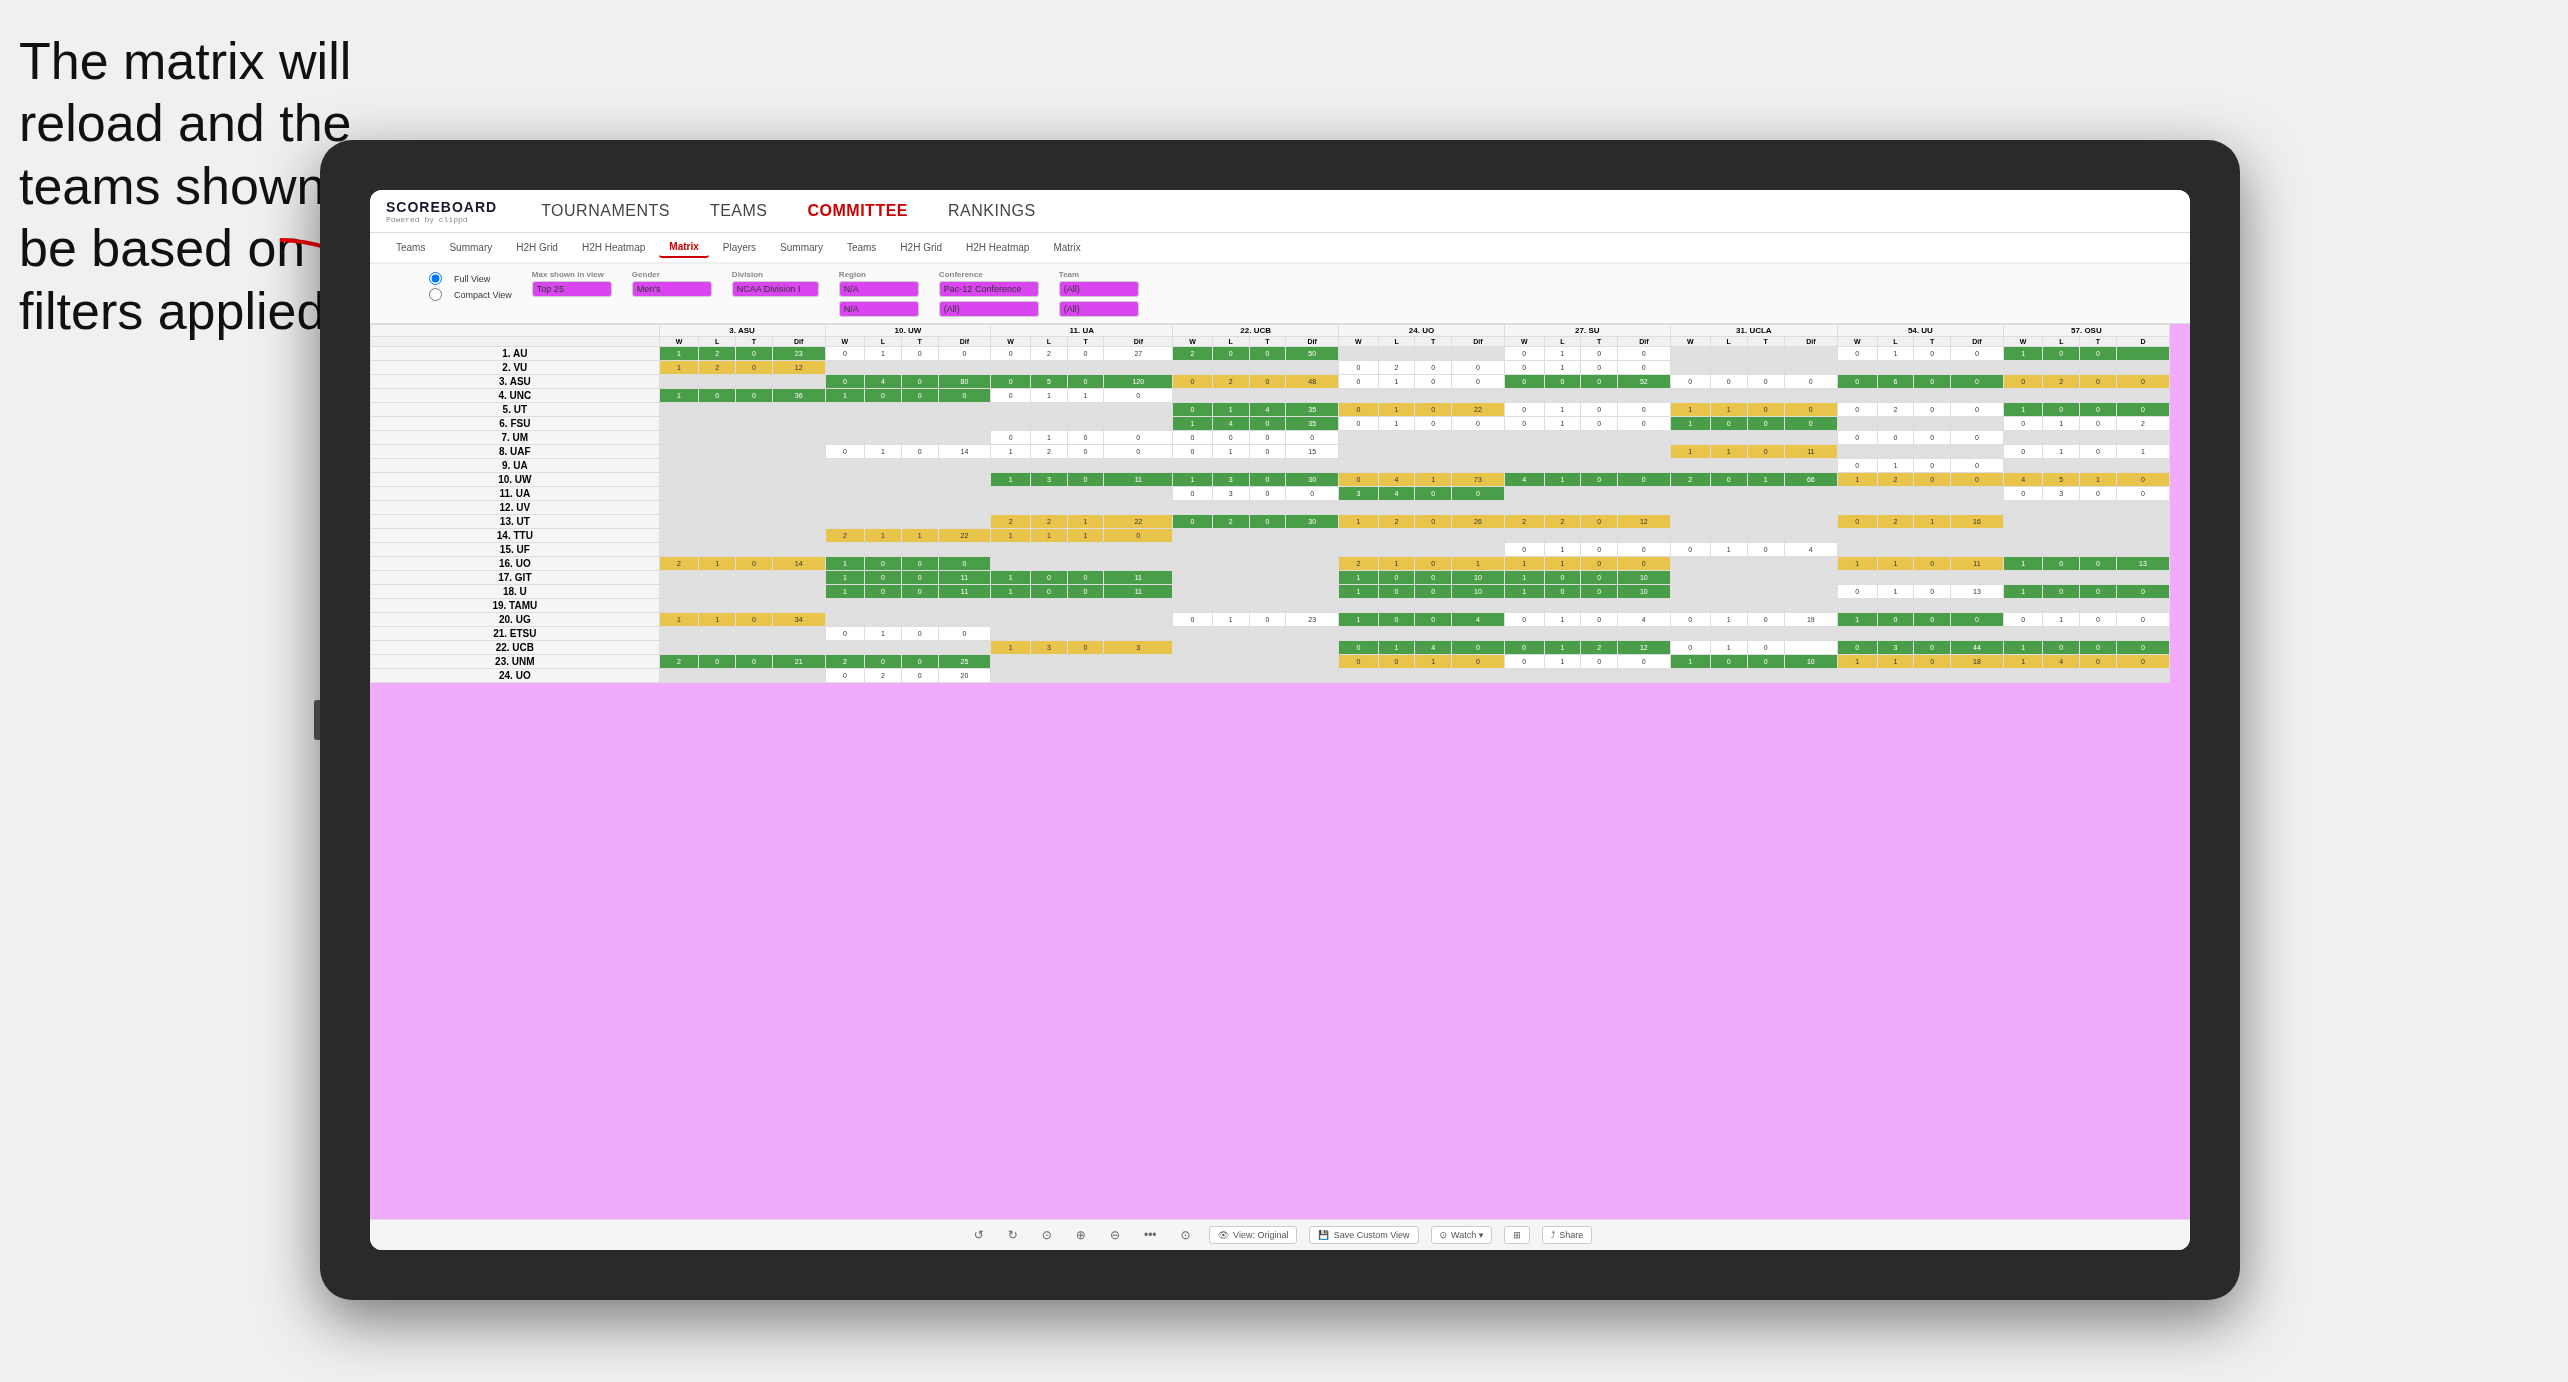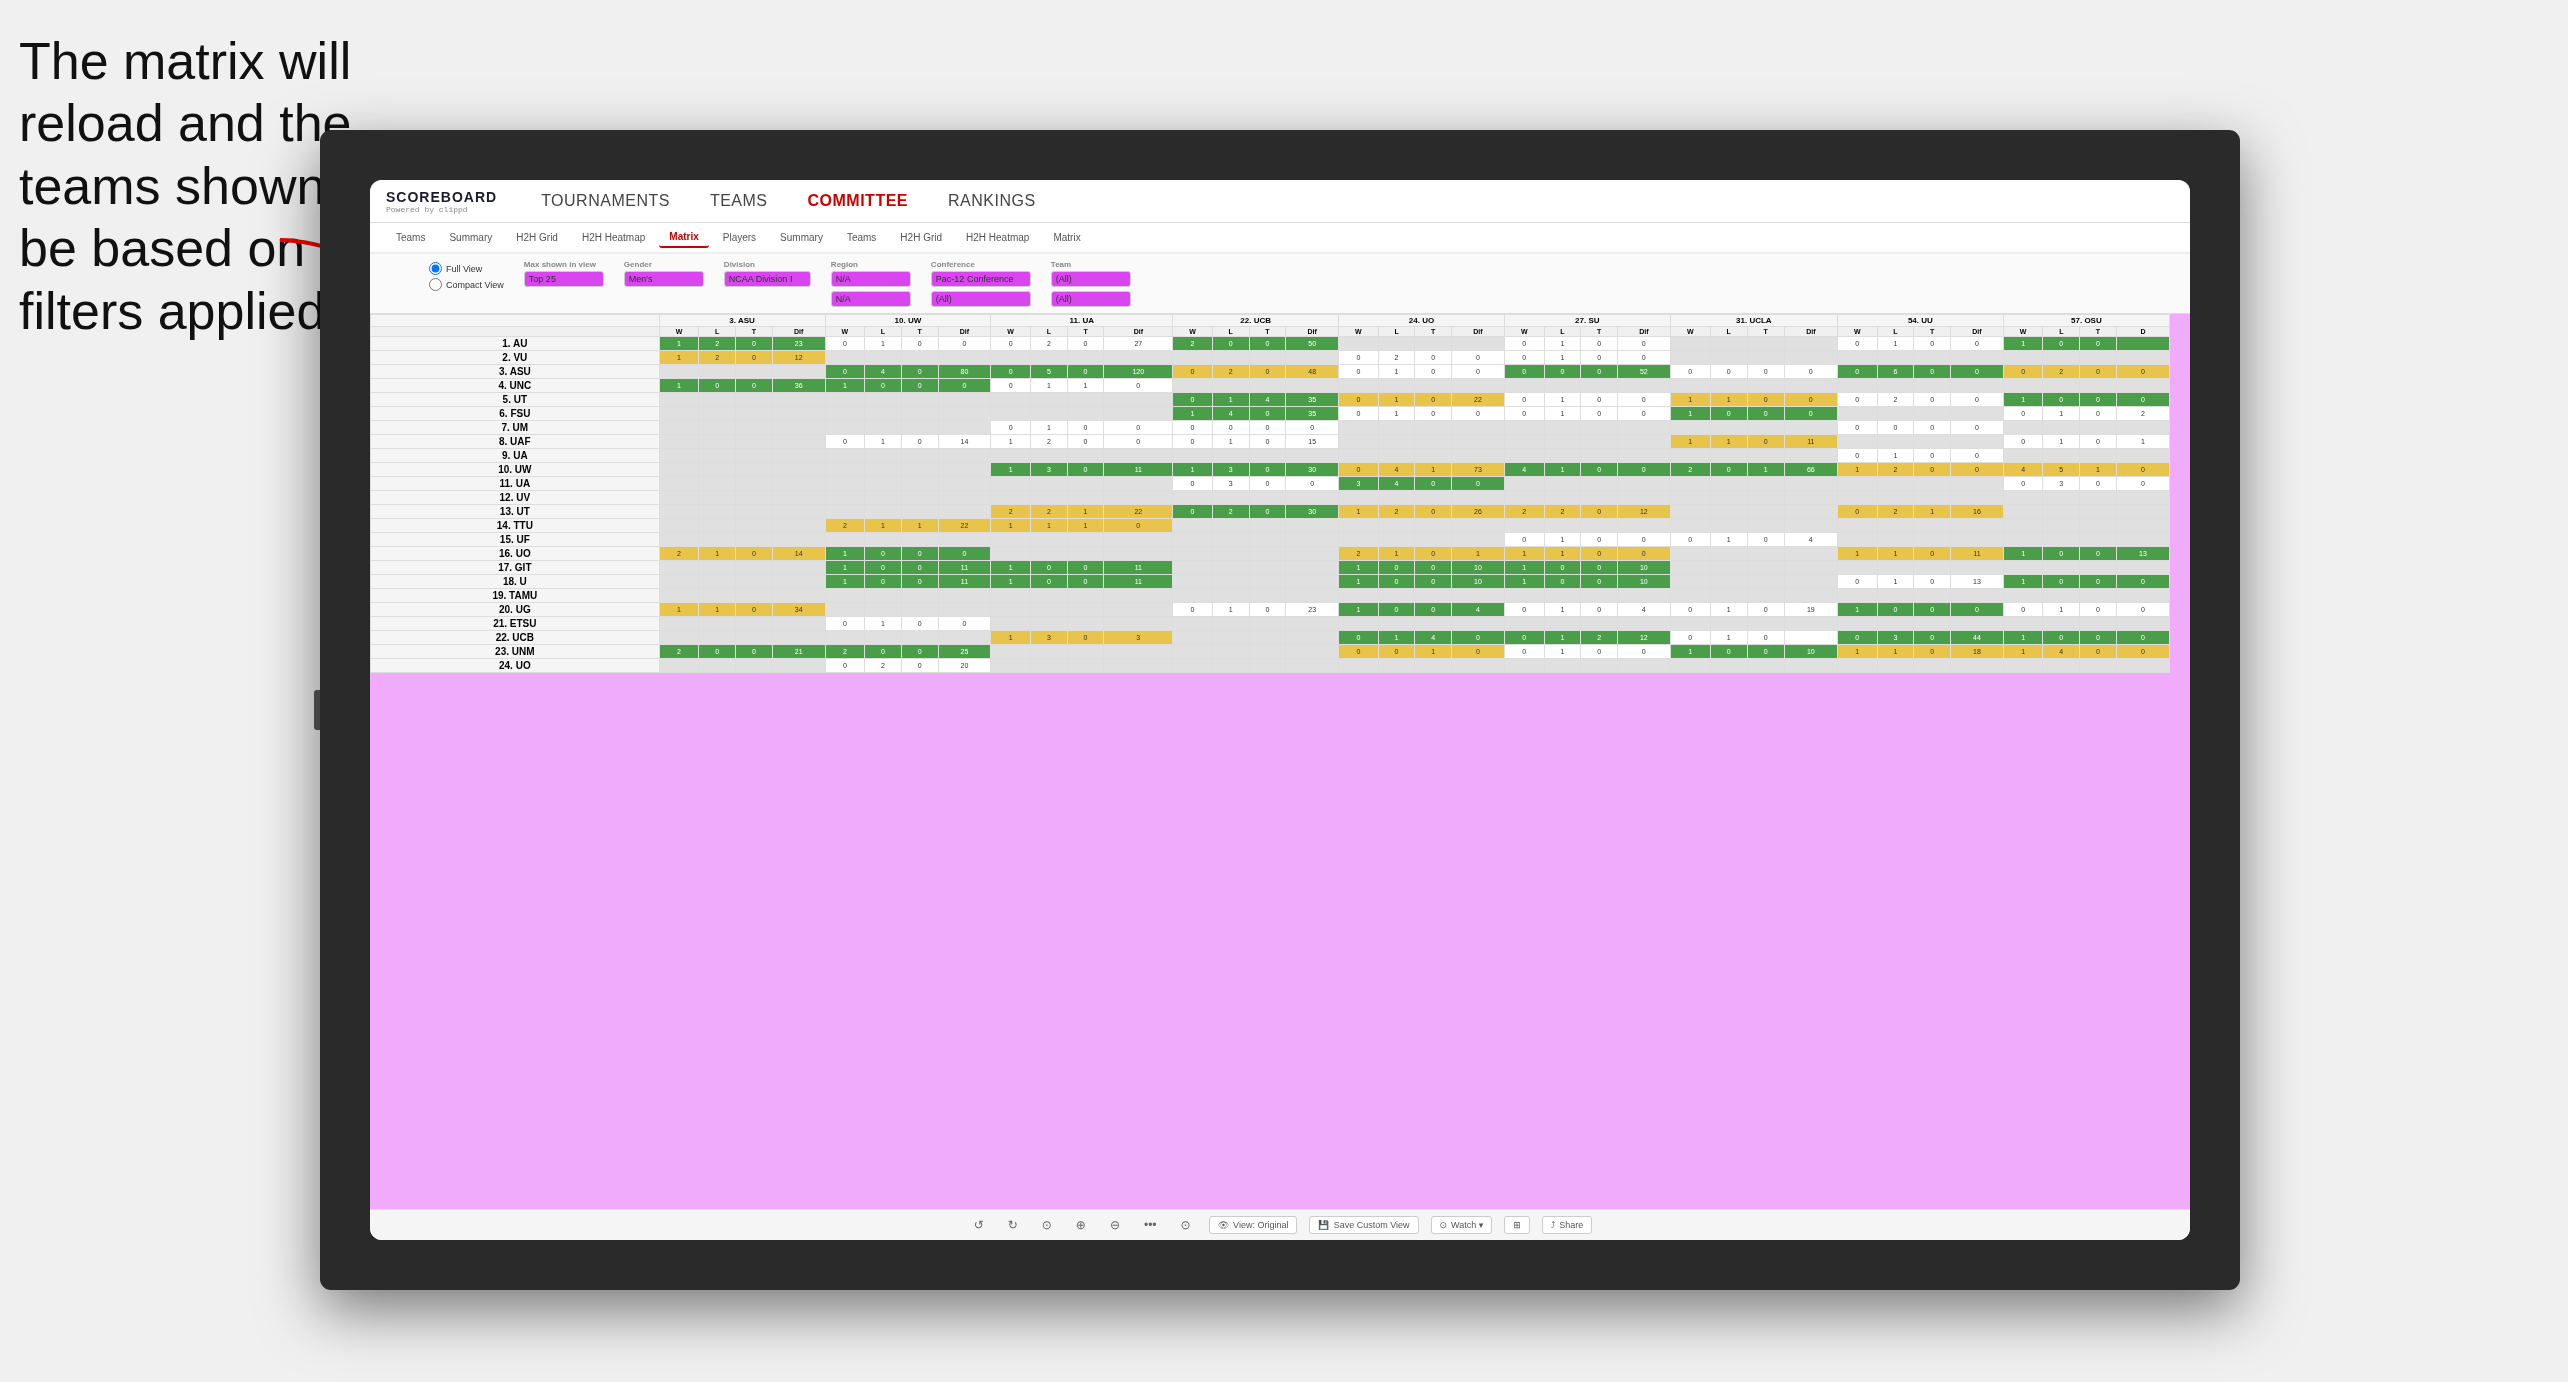--- a/index.html
+++ b/index.html
@@ -20,26 +20,26 @@
       font-size: 52px;
       font-weight: 400;
       line-height: 1.2;
       color: #111;
       width: 430px;
     }
 
     
     .tablet-frame {
       position: absolute;
-      top: 130px;
+      top: 140px;
       left: 320px;
       width: 1920px;
       height: 1160px;
       background: #2a2a2a;
-      border-radius: 11px;
+      border-radius: 32px;
       box-shadow: 0 20px 60px rgba(0,0,0,0.5);
       display: flex;
       align-items: center;
       justify-content: center;
     }
 
     .tablet-screen {
       width: 1820px;
       height: 1060px;
       background: #ffffff;
@@ -151,21 +151,21 @@
     .radio-group {
       display: flex;
       flex-direction: column;
       gap: 3px;
       margin-top: 2px;
     }
 
     .radio-item {
       display: flex;
       align-items: center;
-      gap: 4px;
+      gap: 12px;
       font-size: 9px;
       color: #333;
       padding-left: 43px;
     }
 
     
     .matrix-area {
       flex: 1;
       overflow: auto;
       background: #f0abfc;

